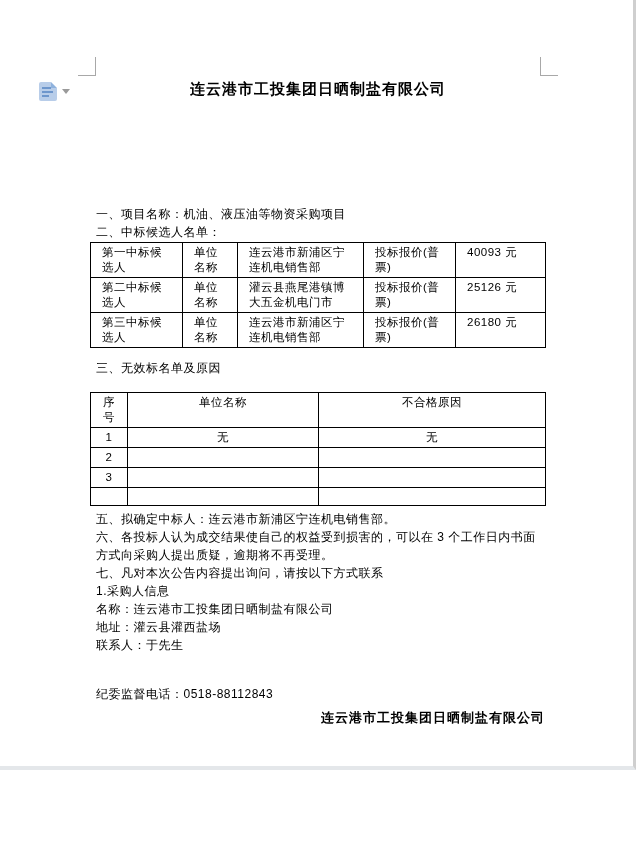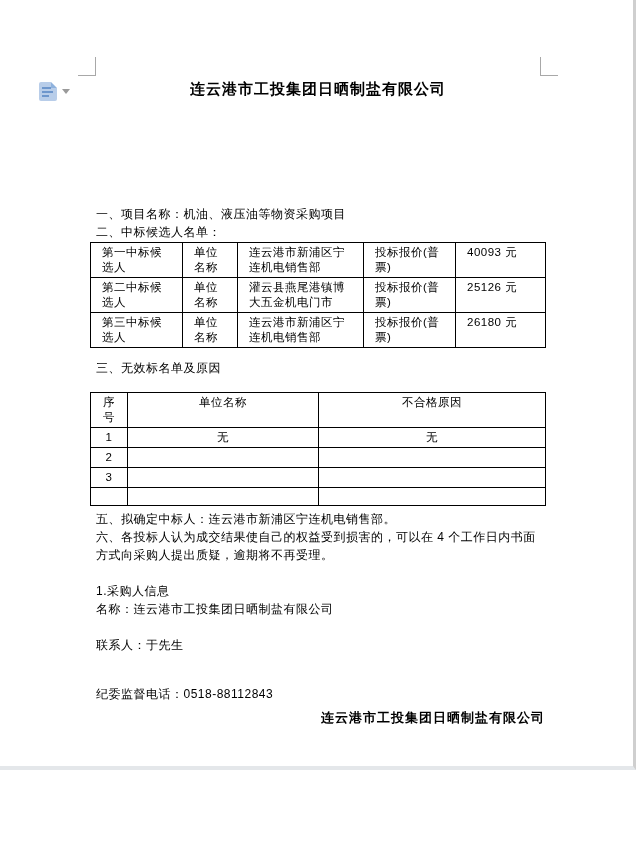--- a/index.html
+++ b/index.html
@@ -173,22 +173,24 @@
       </tr>
       <tr>
         <td></td>
         <td></td>
         <td></td>
       </tr>
     </tbody>
   </table>
 
   <div class="abs body-text" style="top:510px">五、拟确定中标人：连云港市新浦区宁连机电销售部。</div>
-  <div class="abs body-text" style="top:528px">六、各投标人认为成交结果使自己的权益受到损害的，可以在 4 个工作日内书面方式向采购人提出质疑，逾期将不再受理。</div>
+  <div class="abs body-text" style="top:528px">六、各投标人认为成交结果使自己的权益受到损害的，可以在 3 个工作日内书面方式向采购人提出质疑，逾期将不再受理。</div>
+  <div class="abs body-text" style="top:564px">七、凡对本次公告内容提出询问，请按以下方式联系</div>
   <div class="abs body-text" style="top:582px">1.采购人信息</div>
 
   <div class="abs body-text" style="top:600px">名称：连云港市工投集团日晒制盐有限公司</div>
+  <div class="abs body-text" style="top:618px">地址：灌云县灌西盐场</div>
   <div class="abs body-text" style="top:636px">联系人：于先生</div>
   <div class="abs body-text" style="top:685px">纪委监督电话：0518-88112843</div>
 
   <div class="abs sig" style="top:709px">连云港市工投集团日晒制盐有限公司</div>
 
 </div>
 
 </body></html>

